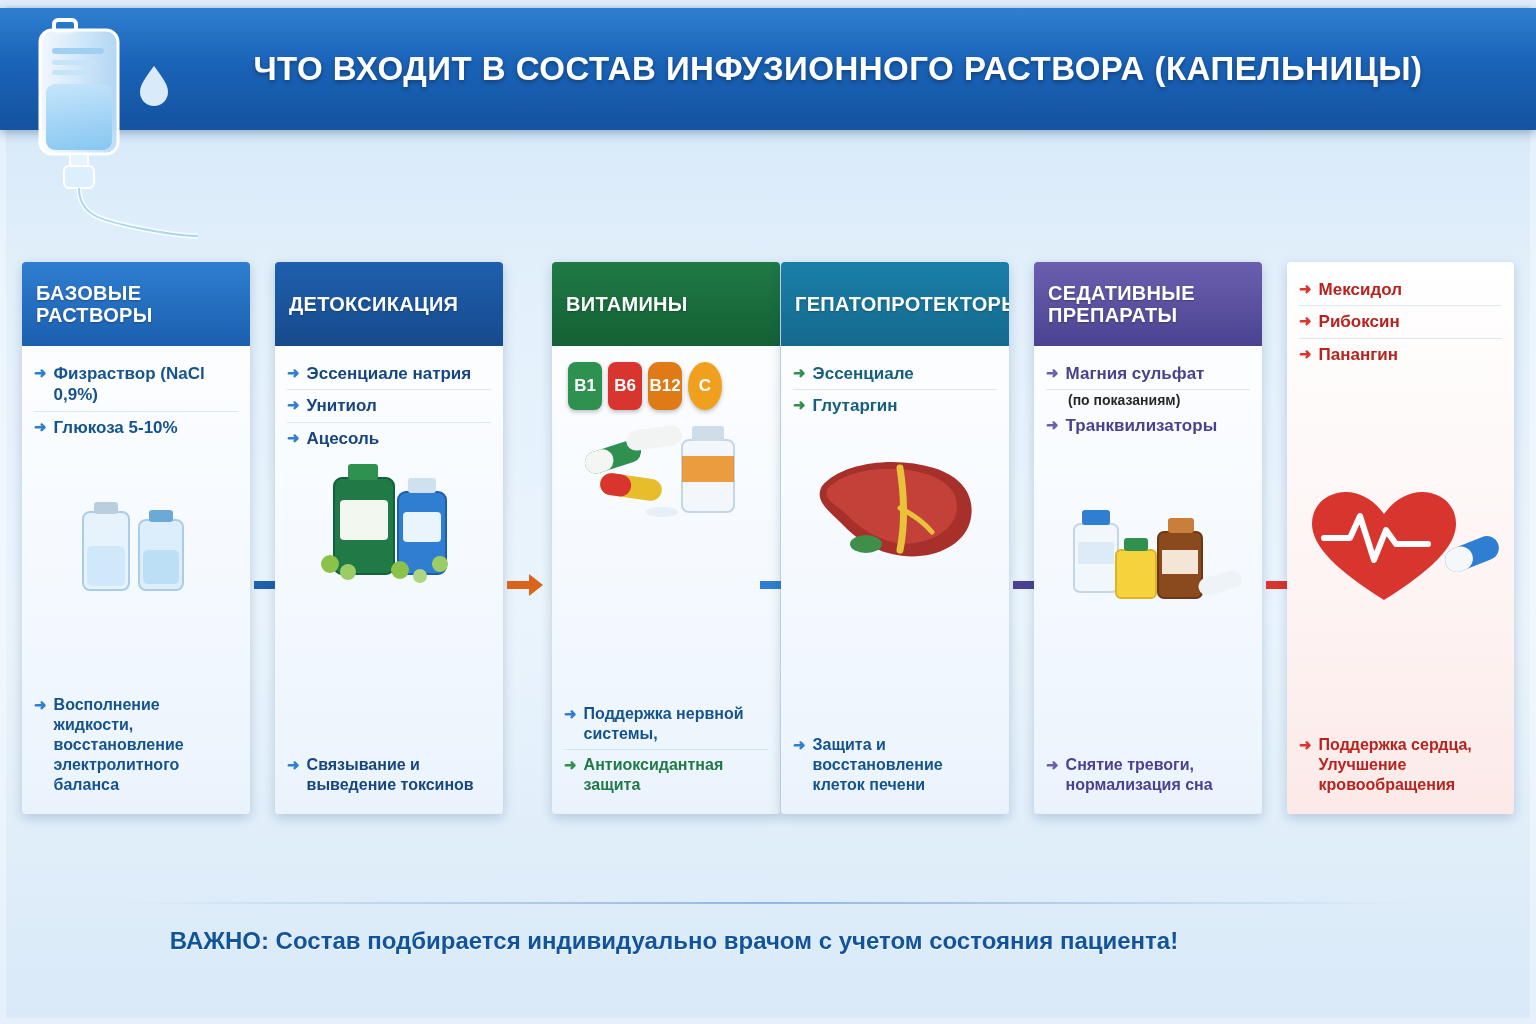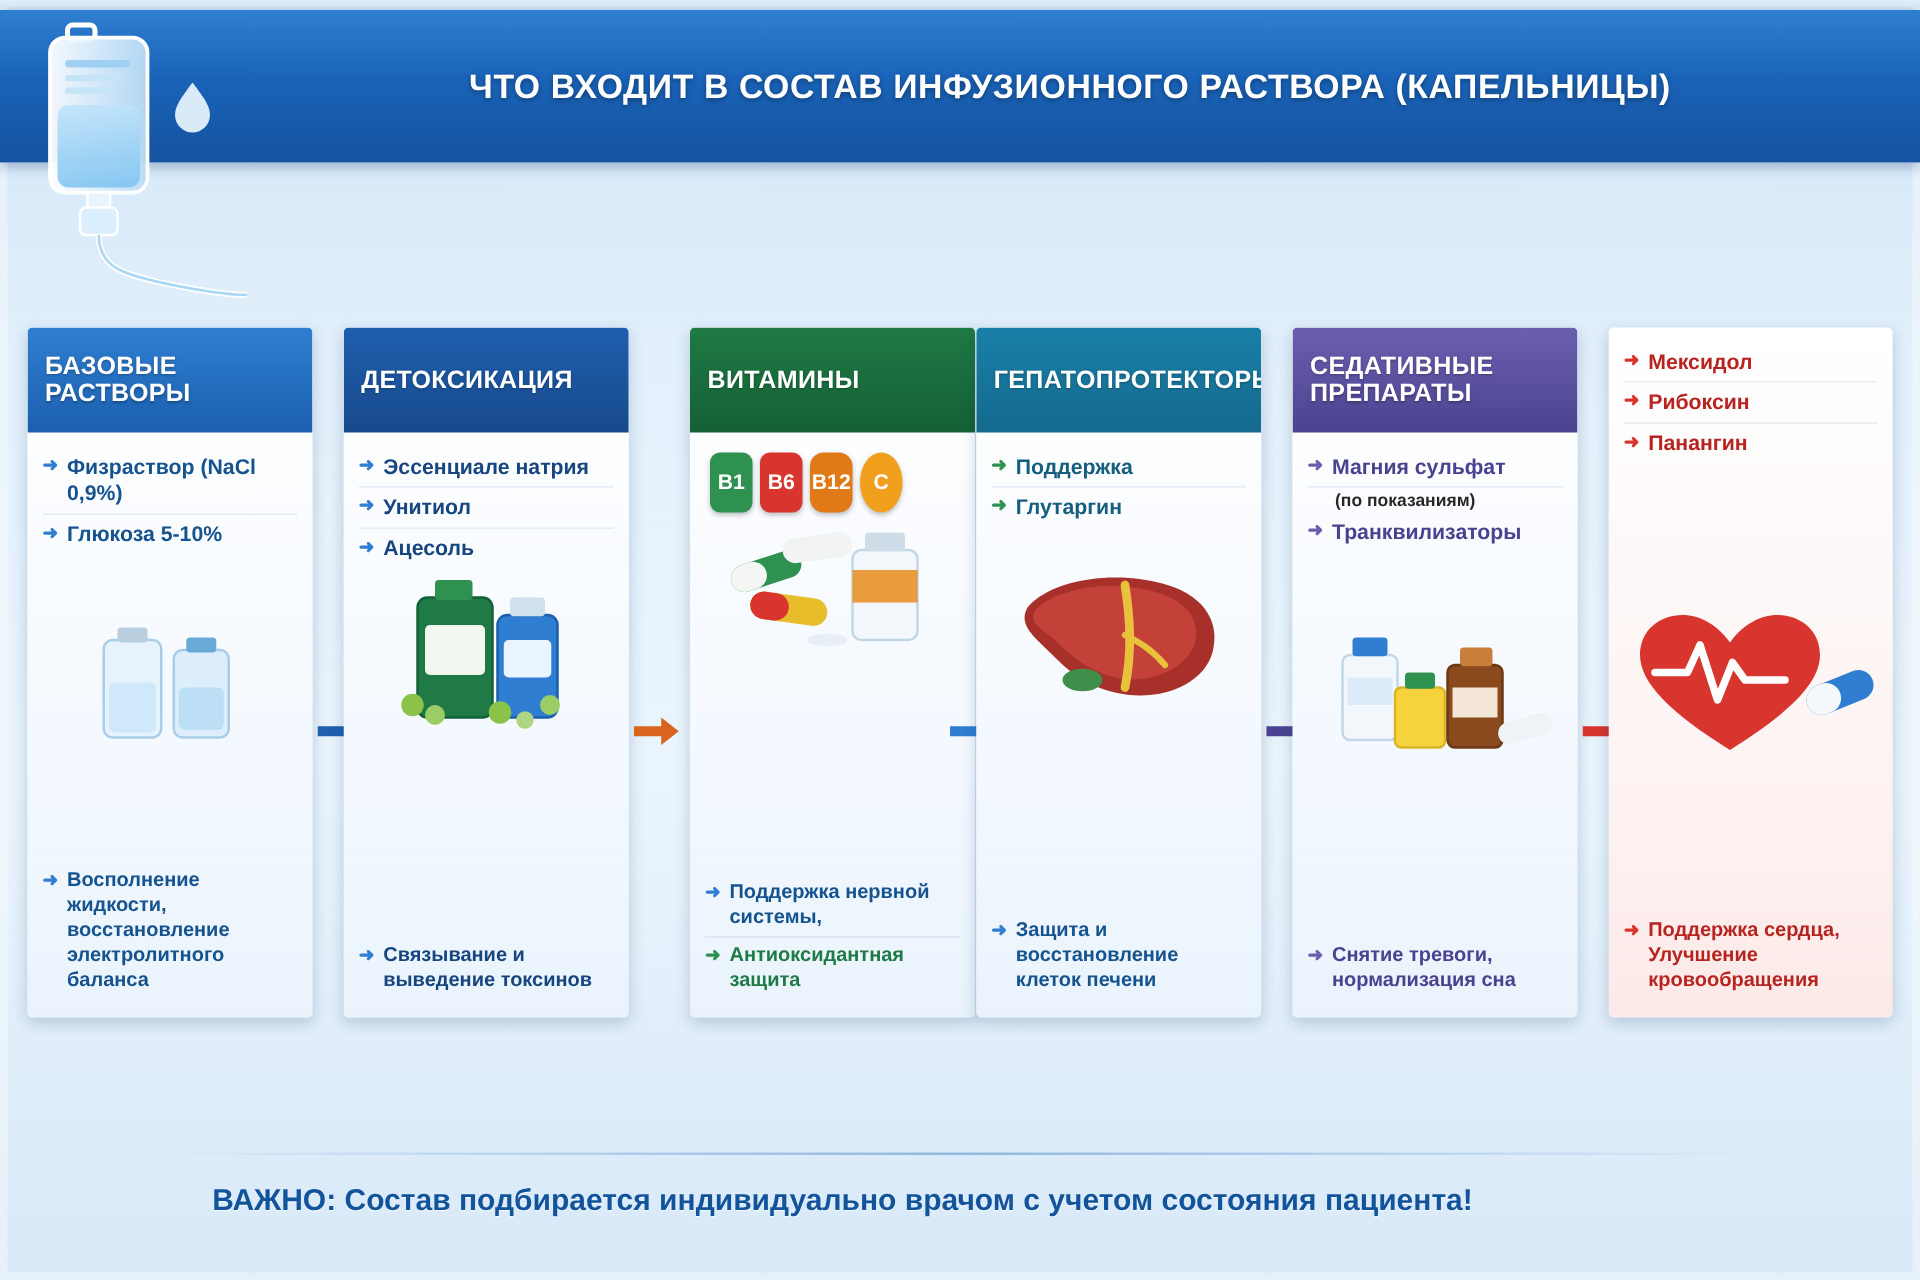--- a/index.html
+++ b/index.html
@@ -15,23 +15,23 @@
     box-shadow:inset 0 0 0 6px rgba(255,255,255,.35);
     pointer-events:none;
   }
   
   .header{
     position:absolute;left:0;top:8px;width:1536px;height:122px;
     background:linear-gradient(180deg,#2f7fd0 0%,#1a63b8 45%,#14539f 100%);
     box-shadow:0 3px 10px rgba(10,50,100,.35);
   }
   .header-title{
-    position:absolute;left:206px;top:0;width:1300px;height:122px;
+    position:absolute;left:188px;top:0;width:1300px;height:122px;
     display:flex;align-items:center;justify-content:center;
-    color:#fff;font-size:27px;font-weight:bold;letter-spacing:.5px;
+    color:#fff;font-size:33px;font-weight:bold;letter-spacing:.5px;
     text-shadow:0 2px 4px rgba(0,0,0,.35);
     text-align:center;
   }
   
   .iv{position:absolute;left:28px;top:14px;width:170px;height:230px;}
   .iv svg{display:block;}
   
   .board{position:absolute;left:22px;top:262px;width:1492px;height:560px;}
   .col{
     position:absolute;top:0;width:228px;height:552px;
@@ -74,21 +74,21 @@
   .c3 .li.blue{color:#15538f;} .c3 .li.blue .arw{color:#2f7ed1;}
   .c4 .cap{background:linear-gradient(180deg,#6a5fae,#4b4391);}
   .c4 .li{color:#4a4290;} .c4 .arw{color:#6a5fae;}
   .c5 .cap{background:linear-gradient(180deg,#d8352e,#b7231e);}
   .c5{background:linear-gradient(180deg,#ffffff 0%,#fdf2f1 70%,#fbe9e7 100%);}
   .c5 .li{color:#b7231e;} .c5 .arw{color:#d8352e;}
   
   .conn{position:absolute;top:310px;width:36px;height:26px;}
   
   .footer{
-    position:absolute;left:0;bottom:32px;width:1348px;height:62px;
+    position:absolute;left:0;bottom:52px;width:1348px;height:62px;
     display:flex;align-items:center;justify-content:center;
     color:#12549c;font-size:24px;font-weight:bold;
     text-shadow:0 1px 0 rgba(255,255,255,.8);
   }
   .footer .divider{
     position:absolute;left:120px;top:-8px;width:1296px;height:2px;
     background:linear-gradient(90deg,rgba(140,180,220,0),rgba(120,165,215,.75),rgba(140,180,220,0));
   }
   .vit-badges{display:flex;gap:6px;justify-content:flex-start;padding:4px 0 2px 4px;}
   .badge{
@@ -257,21 +257,21 @@
     <svg width="36" height="26" viewBox="0 0 36 26">
         <path d="M0 9h22V2l14 11-14 11v-7H0z" fill="#2f7ed1"></path>
       </svg>
   </div>
 
   <div class="col c3" style="left:759px;">
     <div class="cap">ГЕПАТОПРОТЕКТОРЫ</div>
     <div class="list">
       <div class="li">
           <span class="arw">➜</span>
-          <span>Поддержка</span>
+          <span>Эссенциале</span>
         </div>
       <div class="li">
           <span class="arw">➜</span>
           <span>Глутаргин</span>
         </div>
     </div>
     <div class="art" style="top:176px;">
       <svg width="190" height="140" viewBox="0 0 190 140">
         <path d="M22 48 C42 24 96 18 134 30 C166 40 176 62 170 84 C162 112 124 124 92 116 C66 110 52 96 40 84 C28 72 14 62 22 48 Z" fill="#a8302a"></path>
         <path d="M28 50 C48 30 94 26 126 36 C152 44 160 60 156 76 C150 98 118 110 92 104 C70 98 56 86 46 76 C36 66 22 62 28 50 Z" fill="#c4413a"></path>

